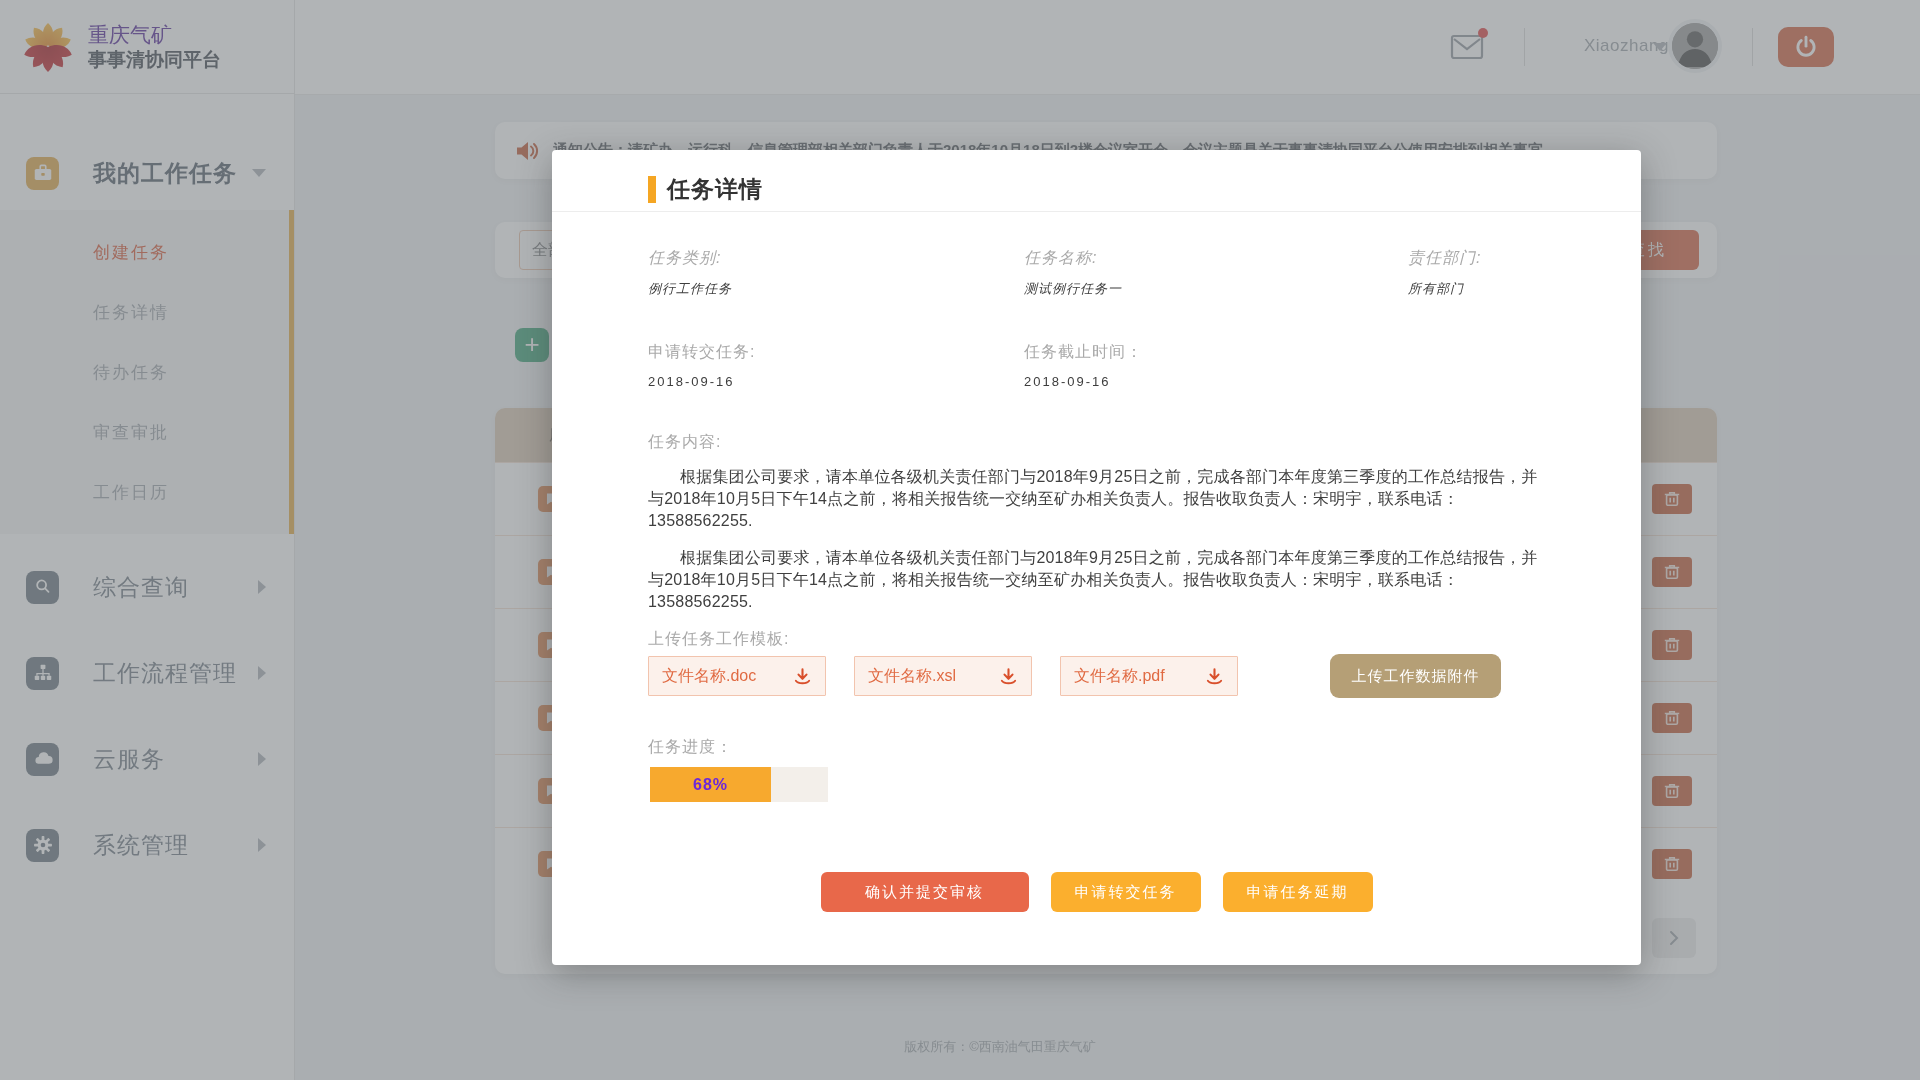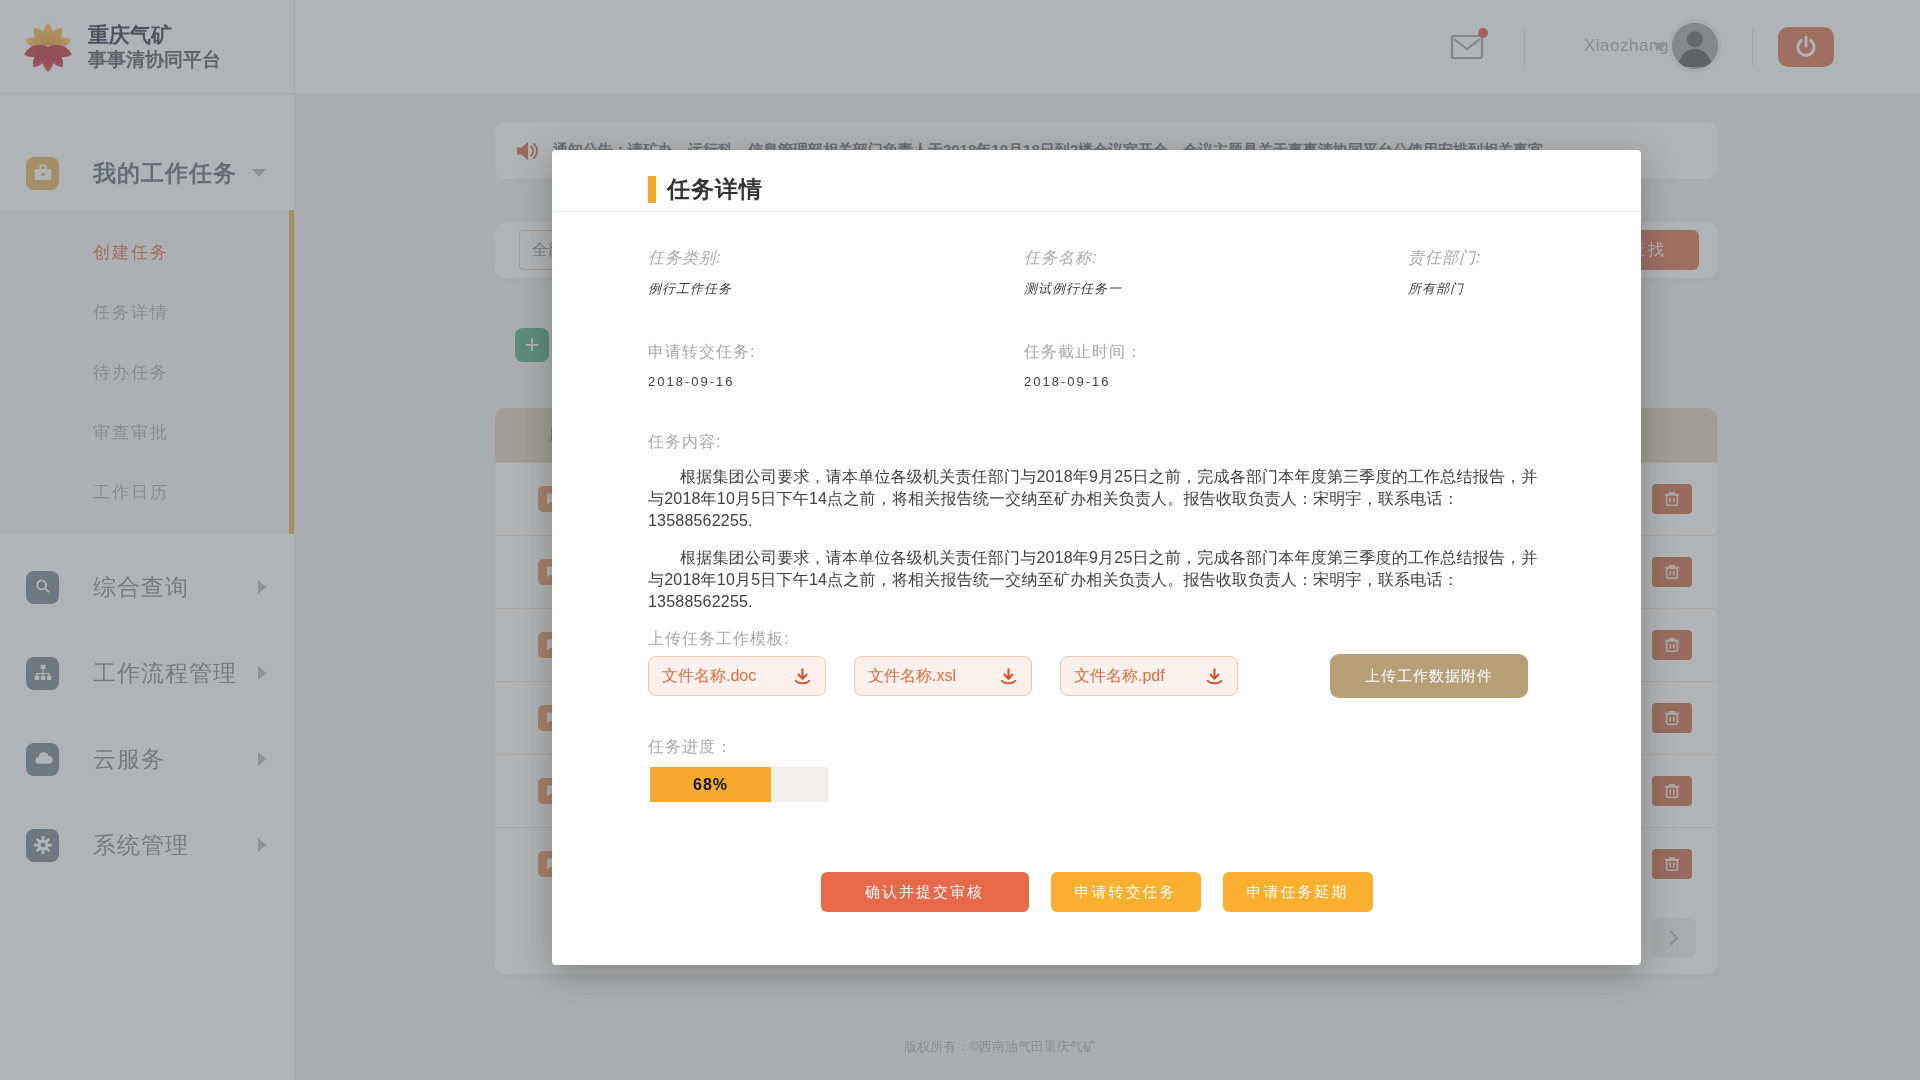--- a/index.html
+++ b/index.html
@@ -16,21 +16,21 @@
   .user-caret{position:absolute;left:1653px;top:43px;}
   .avatar{position:absolute;left:1672px;top:23px;width:46px;height:46px;border-radius:50%;overflow:hidden;
           box-shadow:0 0 0 4px #eef0f2;background:#888;}
   .power-btn{position:absolute;left:1778px;top:27px;width:56px;height:40px;border-radius:10px;background:#d15b38;
              display:flex;align-items:center;justify-content:center;cursor:pointer;}
 
   
   .sidebar{position:absolute;left:0;top:0;bottom:0;width:294px;background:#fff;border-right:1px solid #e3e3e3;z-index:3;}
   .logo-area{height:94px;border-bottom:1px solid #e2e2e2;display:flex;align-items:center;padding-left:22px;gap:14px;box-sizing:border-box;}
   .brand{line-height:1.25;}
-  .brand .t1{font-size:21px;font-weight:bold;color:#0f172a;}
+  .brand .t1{font-size:21px;font-weight:normal;color:#4c1d95;}
   .brand .t2{font-size:19px;font-weight:bold;color:#3a414b;}
   .menu{padding-top:48px;}
   .side-item{display:flex;align-items:center;height:62px;padding-left:26px;position:relative;cursor:pointer;}
   .side-item.tall{height:86px;}
   .icon-sq{width:33px;height:33px;border-radius:8px;display:flex;align-items:center;justify-content:center;flex:0 0 33px;}
   .icon-amber{background:#dfa440;}
   .icon-slate{background:#64717c;}
   .side-label{margin-left:34px;font-size:23px;color:#6b7680;letter-spacing:1px;}
   .side-caret{position:absolute;right:28px;}
   .caret-right{width:0;height:0;border-top:7px solid transparent;border-bottom:7px solid transparent;border-left:8px solid #a9afb6;}
@@ -74,29 +74,29 @@
   .m-divider{position:absolute;left:0;right:0;top:61px;border-top:1px solid #ededed;}
   .m-label{font-size:16px;color:#a9a9a9;letter-spacing:1px;}
   .m-value{font-size:13px;color:#3d3d3d;margin-top:11px;letter-spacing:1px;}
   .m-grid{position:absolute;left:96px;width:910px;display:grid;grid-template-columns:376px 384px 1fr;}
   .g1{top:98px;font-style:italic;} .g2{top:192px;}
   .m-content-label{position:absolute;left:96px;top:282px;}
   .m-paras{position:absolute;left:96px;top:316px;width:900px;}
   .m-paras p{margin:0 0 15px 0;font-size:16px;line-height:22px;color:#3f3f3f;text-indent:2em;letter-spacing:.2px;}
   .m-template-label{position:absolute;left:96px;top:479px;}
   .m-chips{position:absolute;left:96px;top:506px;display:flex;gap:28px;}
-  .chip{width:178px;height:40px;box-sizing:border-box;background:#fcf1eb;border:1px solid #f2c4ae;border-radius:8px;
+  .chip{width:178px;height:40px;box-sizing:border-box;background:#fcf1eb;border:1px solid #f2c4ae;border-radius:1px;
         display:flex;align-items:center;justify-content:space-between;padding:0 13px;cursor:pointer;}
   .chip-name{font-size:16px;color:#e06a42;}
-  .upload-btn{position:absolute;left:778px;top:504px;width:198px;height:44px;border-radius:9px;background:#b59f76;
+  .upload-btn{position:absolute;left:778px;top:504px;width:171px;height:44px;border-radius:9px;background:#b59f76;
               color:#fff;font-size:15px;display:flex;align-items:center;justify-content:center;letter-spacing:1px;cursor:pointer;}
   .m-progress-label{position:absolute;left:96px;top:587px;}
   .m-bar{position:absolute;left:98px;top:617px;width:178px;height:35px;background:#f3efea;}
   .m-fill{height:100%;background:#f7a92e;display:flex;align-items:center;justify-content:center;
-          color:#0f172a;font-size:16px;font-weight:bold;letter-spacing:1px;}
+          color:#6d28d9;font-size:16px;font-weight:bold;letter-spacing:1px;}
   .m-actions{position:absolute;left:0;right:0;top:722px;display:flex;justify-content:center;gap:22px;}
   .m-btn{height:40px;border-radius:6px;color:#fff;font-size:15px;display:flex;align-items:center;justify-content:center;
          letter-spacing:2px;cursor:pointer;}
   .b-confirm{width:208px;background:#e8684a;}
   .b-amber{width:150px;background:#fbaf2e;}
 </style>
 </head>
 <body>
 
 <div class="app">

